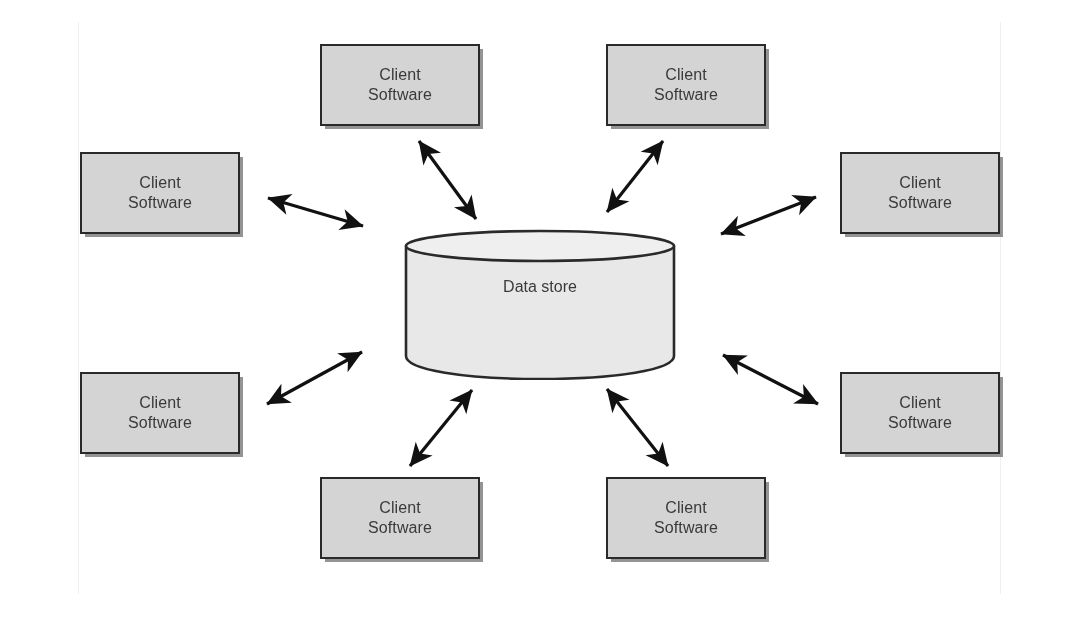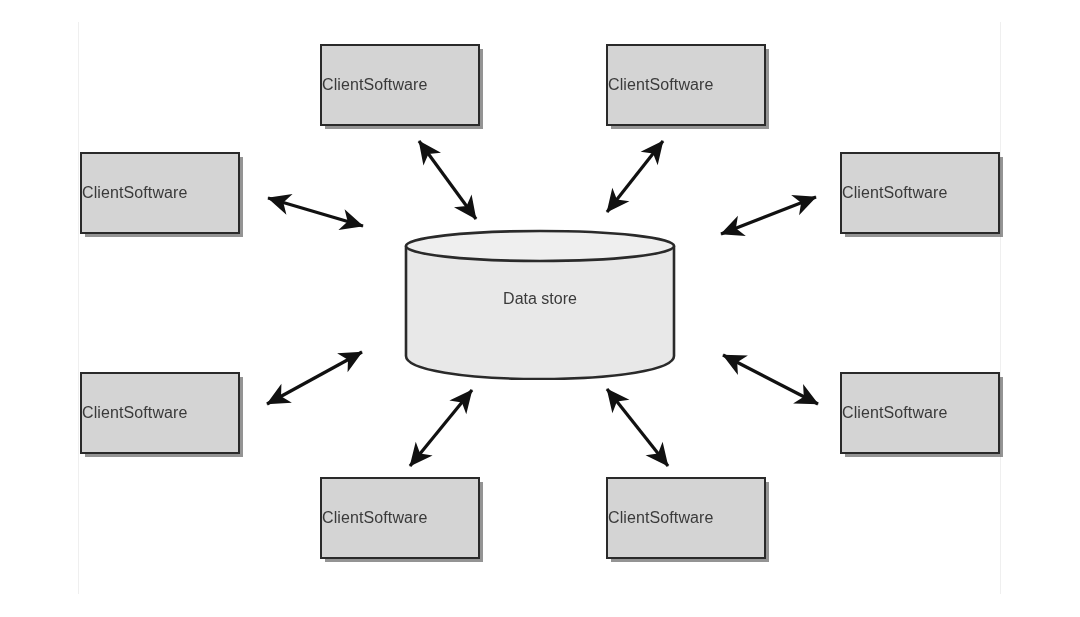--- a/index.html
+++ b/index.html
@@ -30,42 +30,43 @@
   
   .client-box {
     position: absolute;
     width: 160px;
     height: 82px;
     background: #d4d4d4;
     border: 2px solid #2a2a2a;
     box-shadow: 4px 4px 0 -1px rgba(60,60,60,0.55);
     box-sizing: border-box;
     display: flex;
-    flex-direction: row;
+    flex-direction: column;
     align-items: center;
+    justify-content: center;
     color: #3a3a3a;
     font-size: 16px;
     line-height: 1.28;
     letter-spacing: 0.1px;
   }
   .client-box .line { display: block; white-space: nowrap; }
 
   
   #data-store {
     position: absolute;
     left: 403px;
     top: 228px;
     width: 274px;
     height: 152px;
   }
   #data-store svg { display: block; }
   #data-store .ds-label {
     position: absolute;
     left: 0;
-    top: 60px;
+    top: 48px;
     width: 274px;
     text-align: center;
     color: #3a3a3a;
     font-size: 16px;
     line-height: 1.35;
     pointer-events: none;
   }
   .ds-label .line { display: block; white-space: nowrap; }
 
   

